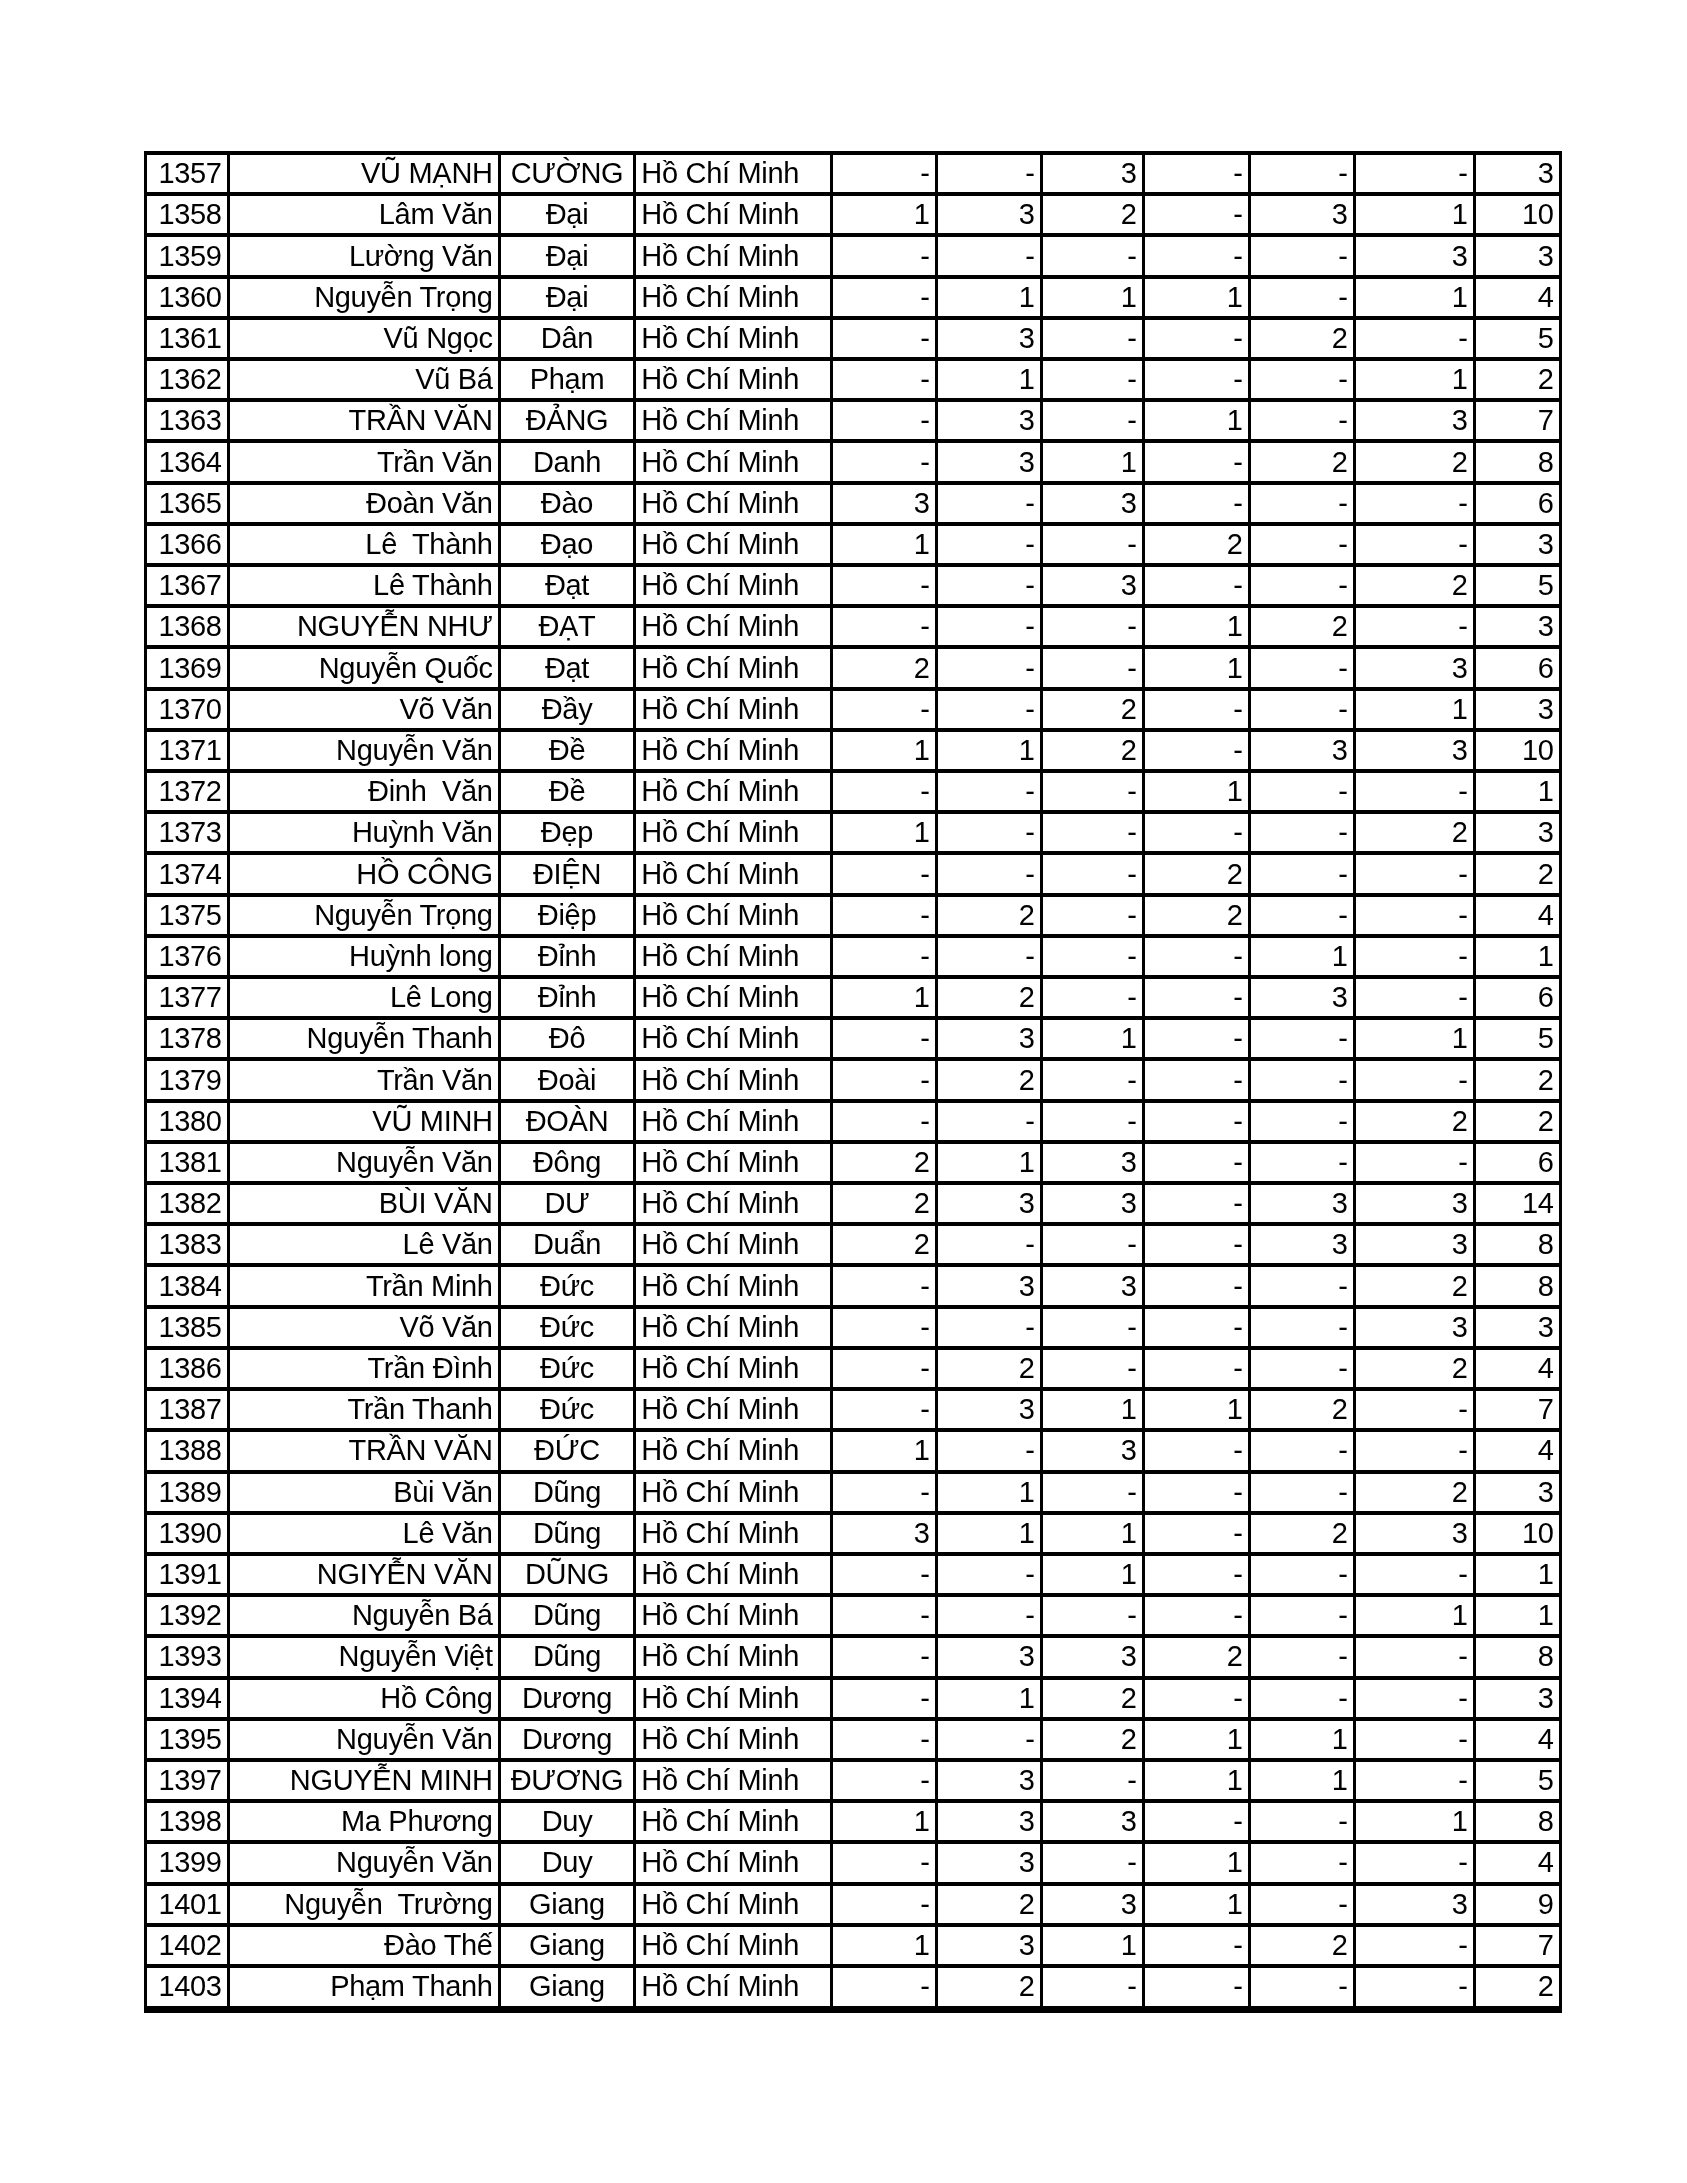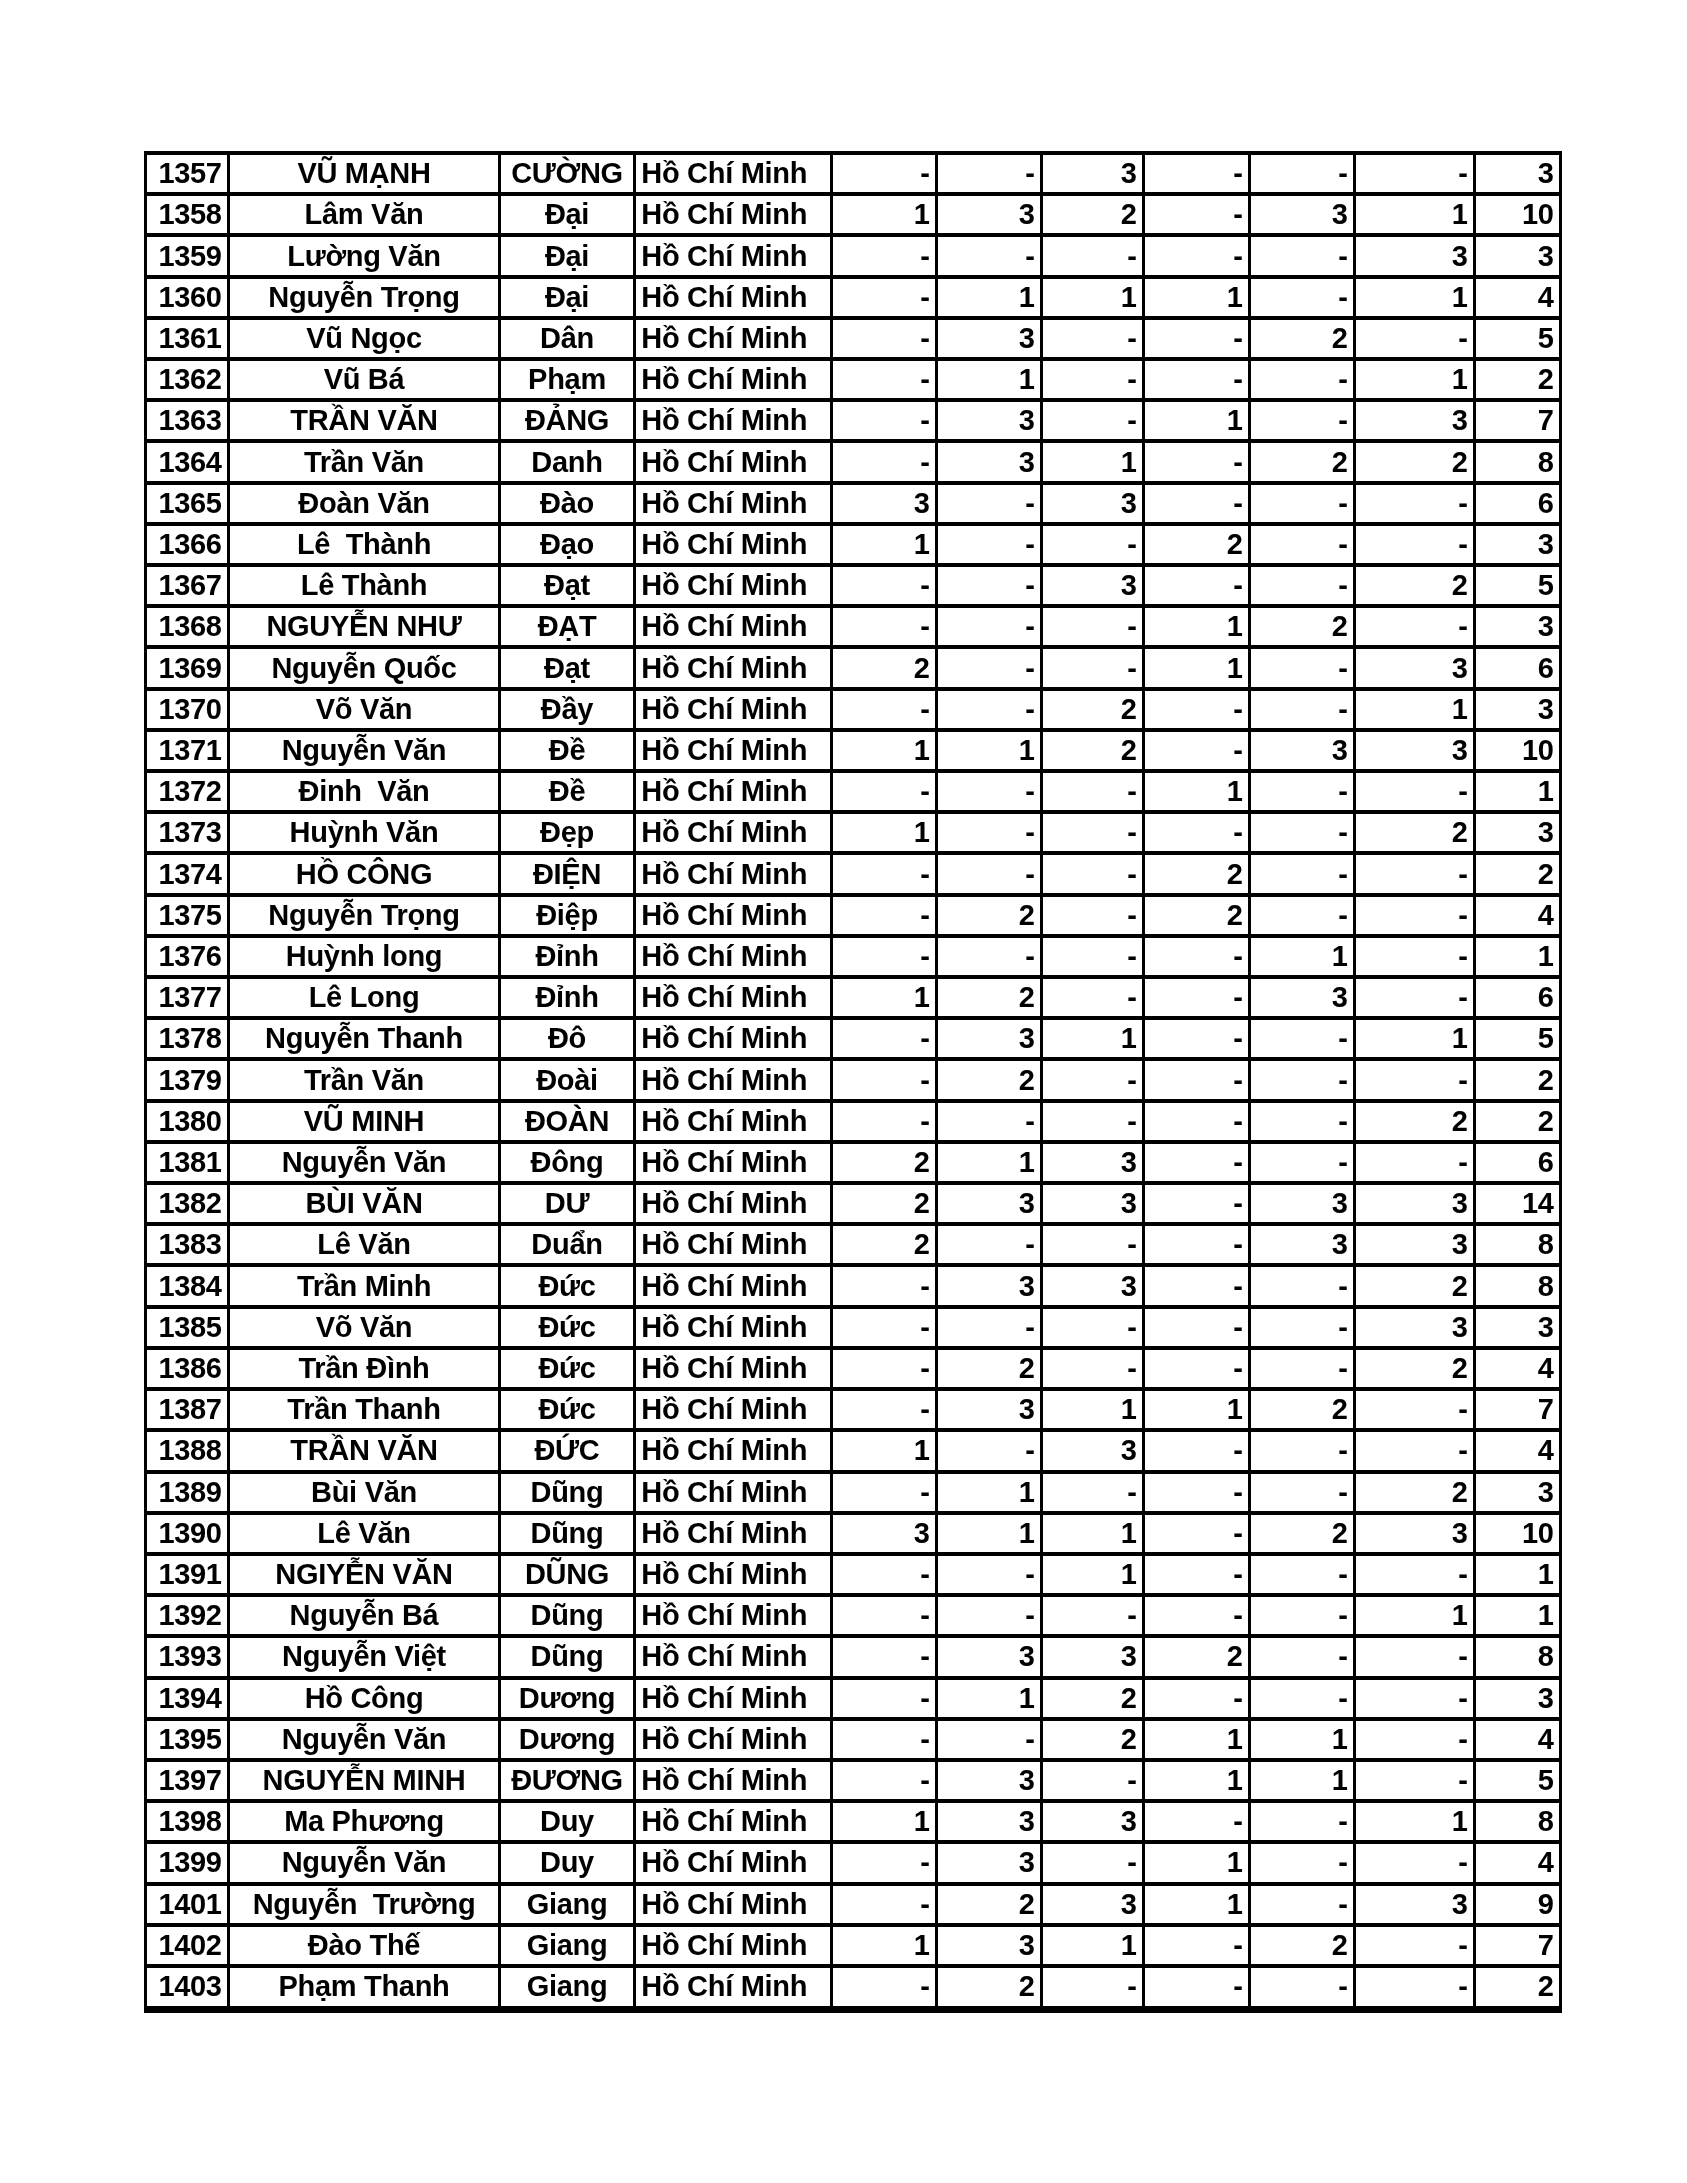--- a/index.html
+++ b/index.html
@@ -9,37 +9,36 @@
     font-family: "Liberation Sans", sans-serif;
     position: relative;
   }
   .page { position: absolute; inset: 0; background: #ffffff; }
   table.roster {
     position: absolute;
     left: 144px; top: 151px;
     width: 1416px; height: 1862px;
     border-collapse: collapse;
     table-layout: fixed;
-    font-weight: bold;
   }
   table.roster td {
     border: 3.3px solid #000000;
     border-top-width: 4px;
     border-bottom-width: 4px;
     color: #000000;
     font-size: 29px;
     letter-spacing: -0.3px;
     vertical-align: middle;
     padding: 0 5.3px;
     overflow: hidden;
     white-space: pre;
   }
   table.roster tr:last-child td { border-bottom-width: 7.3px; }
   td.c-id    { text-align: right; padding-right: 6.6px; }
-  td.c-first { text-align: center;  padding-left: 6.6px; }
+  td.c-first { text-align: right;  padding-left: 6.6px; }
   td.c-last  { text-align: center;  padding-left: 6.6px; }
   td.c-city  { text-align: left;  padding-left: 6.6px; }
   td.c-num   { text-align: right; padding-right: 22.5px; }
   td.c-total { text-align: right; padding-right: 17px; }
 </style>
 </head>
 <body>
 
 <div class="page">
   <table class="roster">

